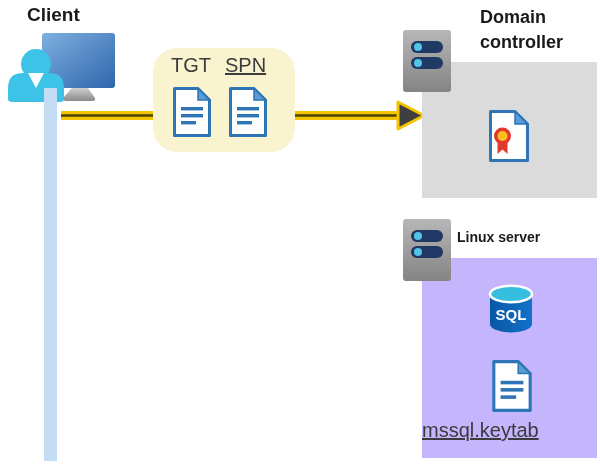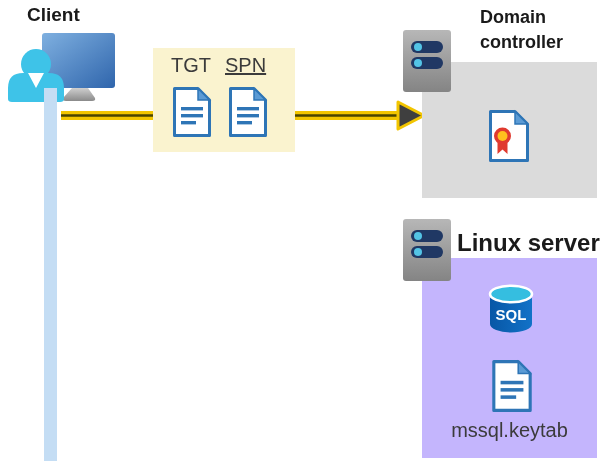--- a/index.html
+++ b/index.html
@@ -10,37 +10,37 @@
   }
   .abs{position:absolute;}
   .bold-label{font-weight:bold;color:#1a1a1a;}
   .plain-label{font-weight:normal;color:#3b3b3b;}
 
   .client-label{left:27px;top:4px;font-size:19px;}
   .client-icon{left:8px;top:30px;width:110px;height:72px;}
   .lifeline{left:44px;top:88px;width:13px;height:373px;background:#C4DDF4;z-index:0;}
   .kerberos-arrow{left:56px;top:98px;width:372px;height:36px;z-index:1;}
 
-  .ticket-box{left:153px;top:48px;width:142px;height:104px;background:#FAF3CF;z-index:2;}
+  .ticket-box{left:153px;top:48px;width:142px;height:104px;background:#FAF3CF;z-index:2;border-radius:24px;}
   .tgt-label{left:18px;top:6px;font-size:20px;}
   .spn-label{left:72px;top:6px;font-size:20px;text-decoration:underline;}
   .tgt-doc{left:19px;top:38px;width:40px;height:52px;}
   .spn-doc{left:75px;top:38px;width:40px;height:52px;}
 
   .dc-server-icon{left:402px;top:29px;width:50px;height:64px;z-index:3;}
   .dc-label{left:480px;top:5px;width:132px;font-size:18px;line-height:1.38;}
   .dc-box{left:422px;top:62px;width:175px;height:136px;background:#DBDBDB;z-index:2;}
   .certificate-icon{left:66px;top:47px;width:42px;height:54px;}
 
   .linux-server-icon{left:402px;top:218px;width:50px;height:64px;z-index:3;}
-  .linux-label{left:457px;top:229px;font-size:24px;}
+  .linux-label{left:457px;top:229px;font-size:14px;}
   .linux-box{left:422px;top:258px;width:175px;height:200px;background:#c4b5fd;z-index:2;}
   .sql-icon{left:66px;top:25px;width:46px;height:52px;}
   .keytab-doc{left:69px;top:101px;width:42px;height:54px;}
-  .keytab-label{left:0;top:161px;width:175px;text-align:center;font-size:20px;}
+  .keytab-label{left:0;top:161px;width:175px;text-align:left;font-size:20px;text-decoration:underline;}
 </style>
 </head>
 <body>
 
 <div class="abs client-label bold-label">Client</div>
 
 <svg class="abs client-icon" viewBox="0 0 110 72" xmlns="http://www.w3.org/2000/svg">
   <defs>
     <linearGradient id="gMon" x1="0" y1="0" x2="1" y2="1">
       <stop offset="0" stop-color="#7FB0E0"></stop>

